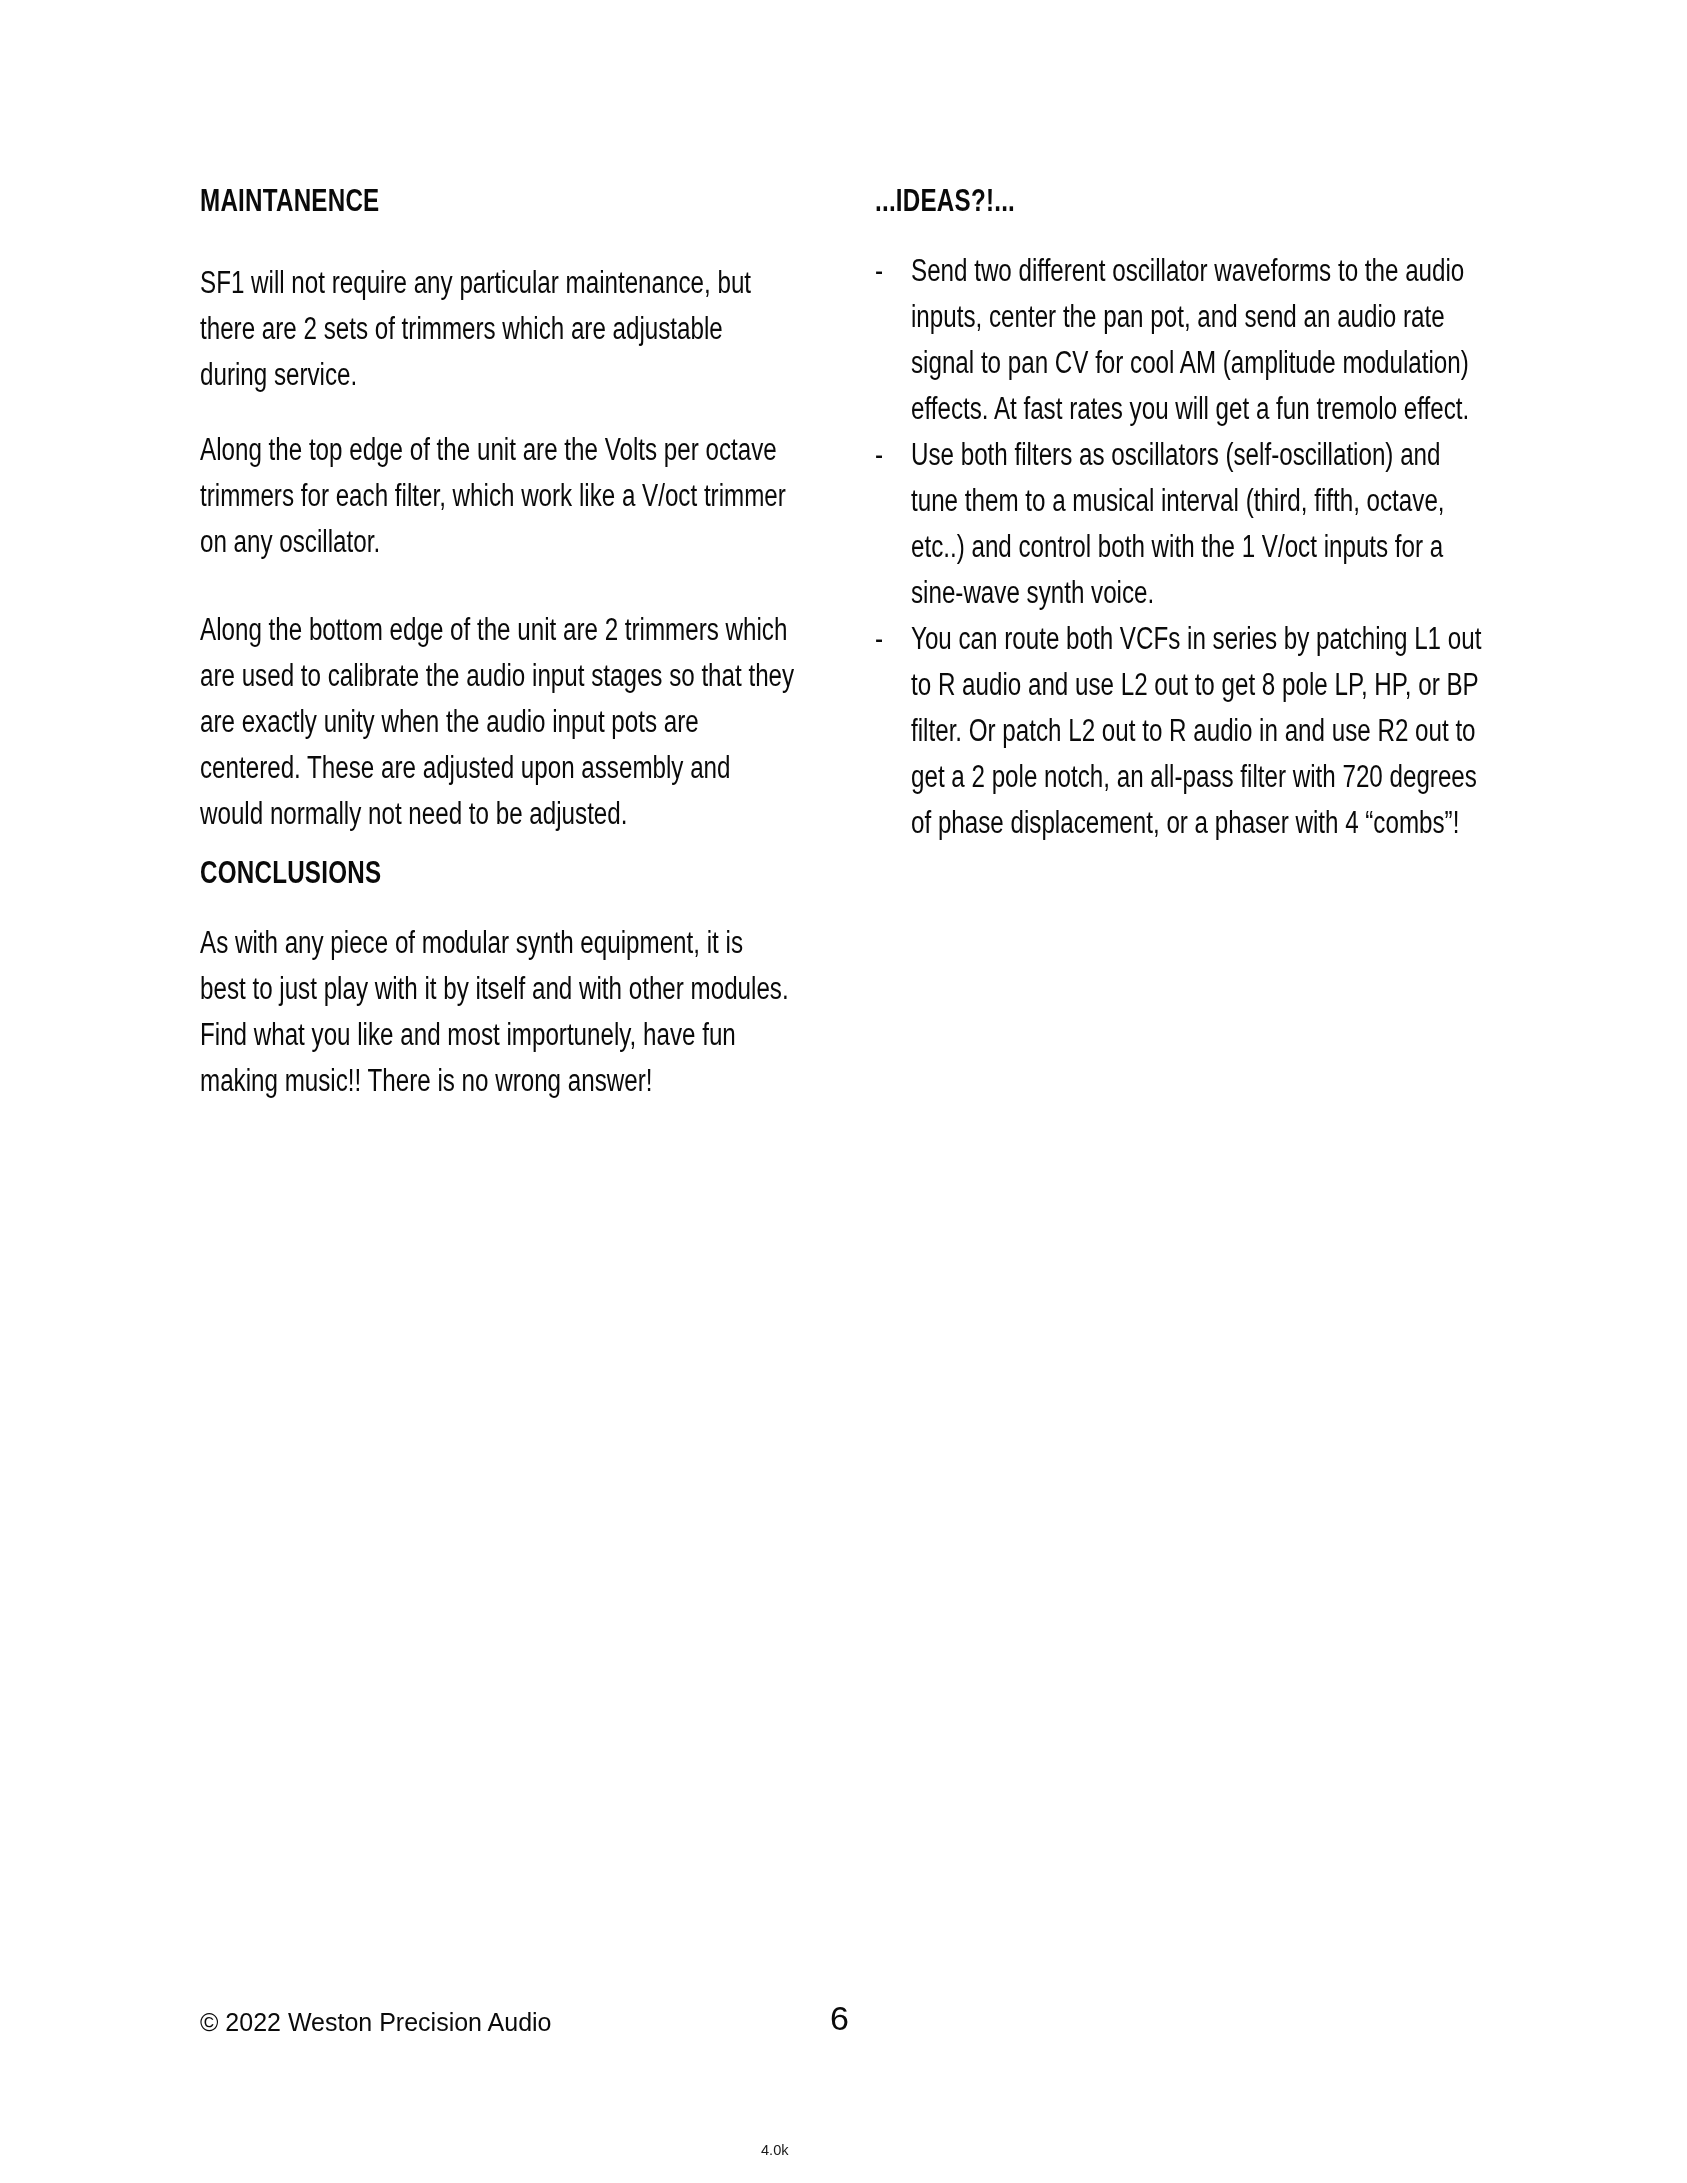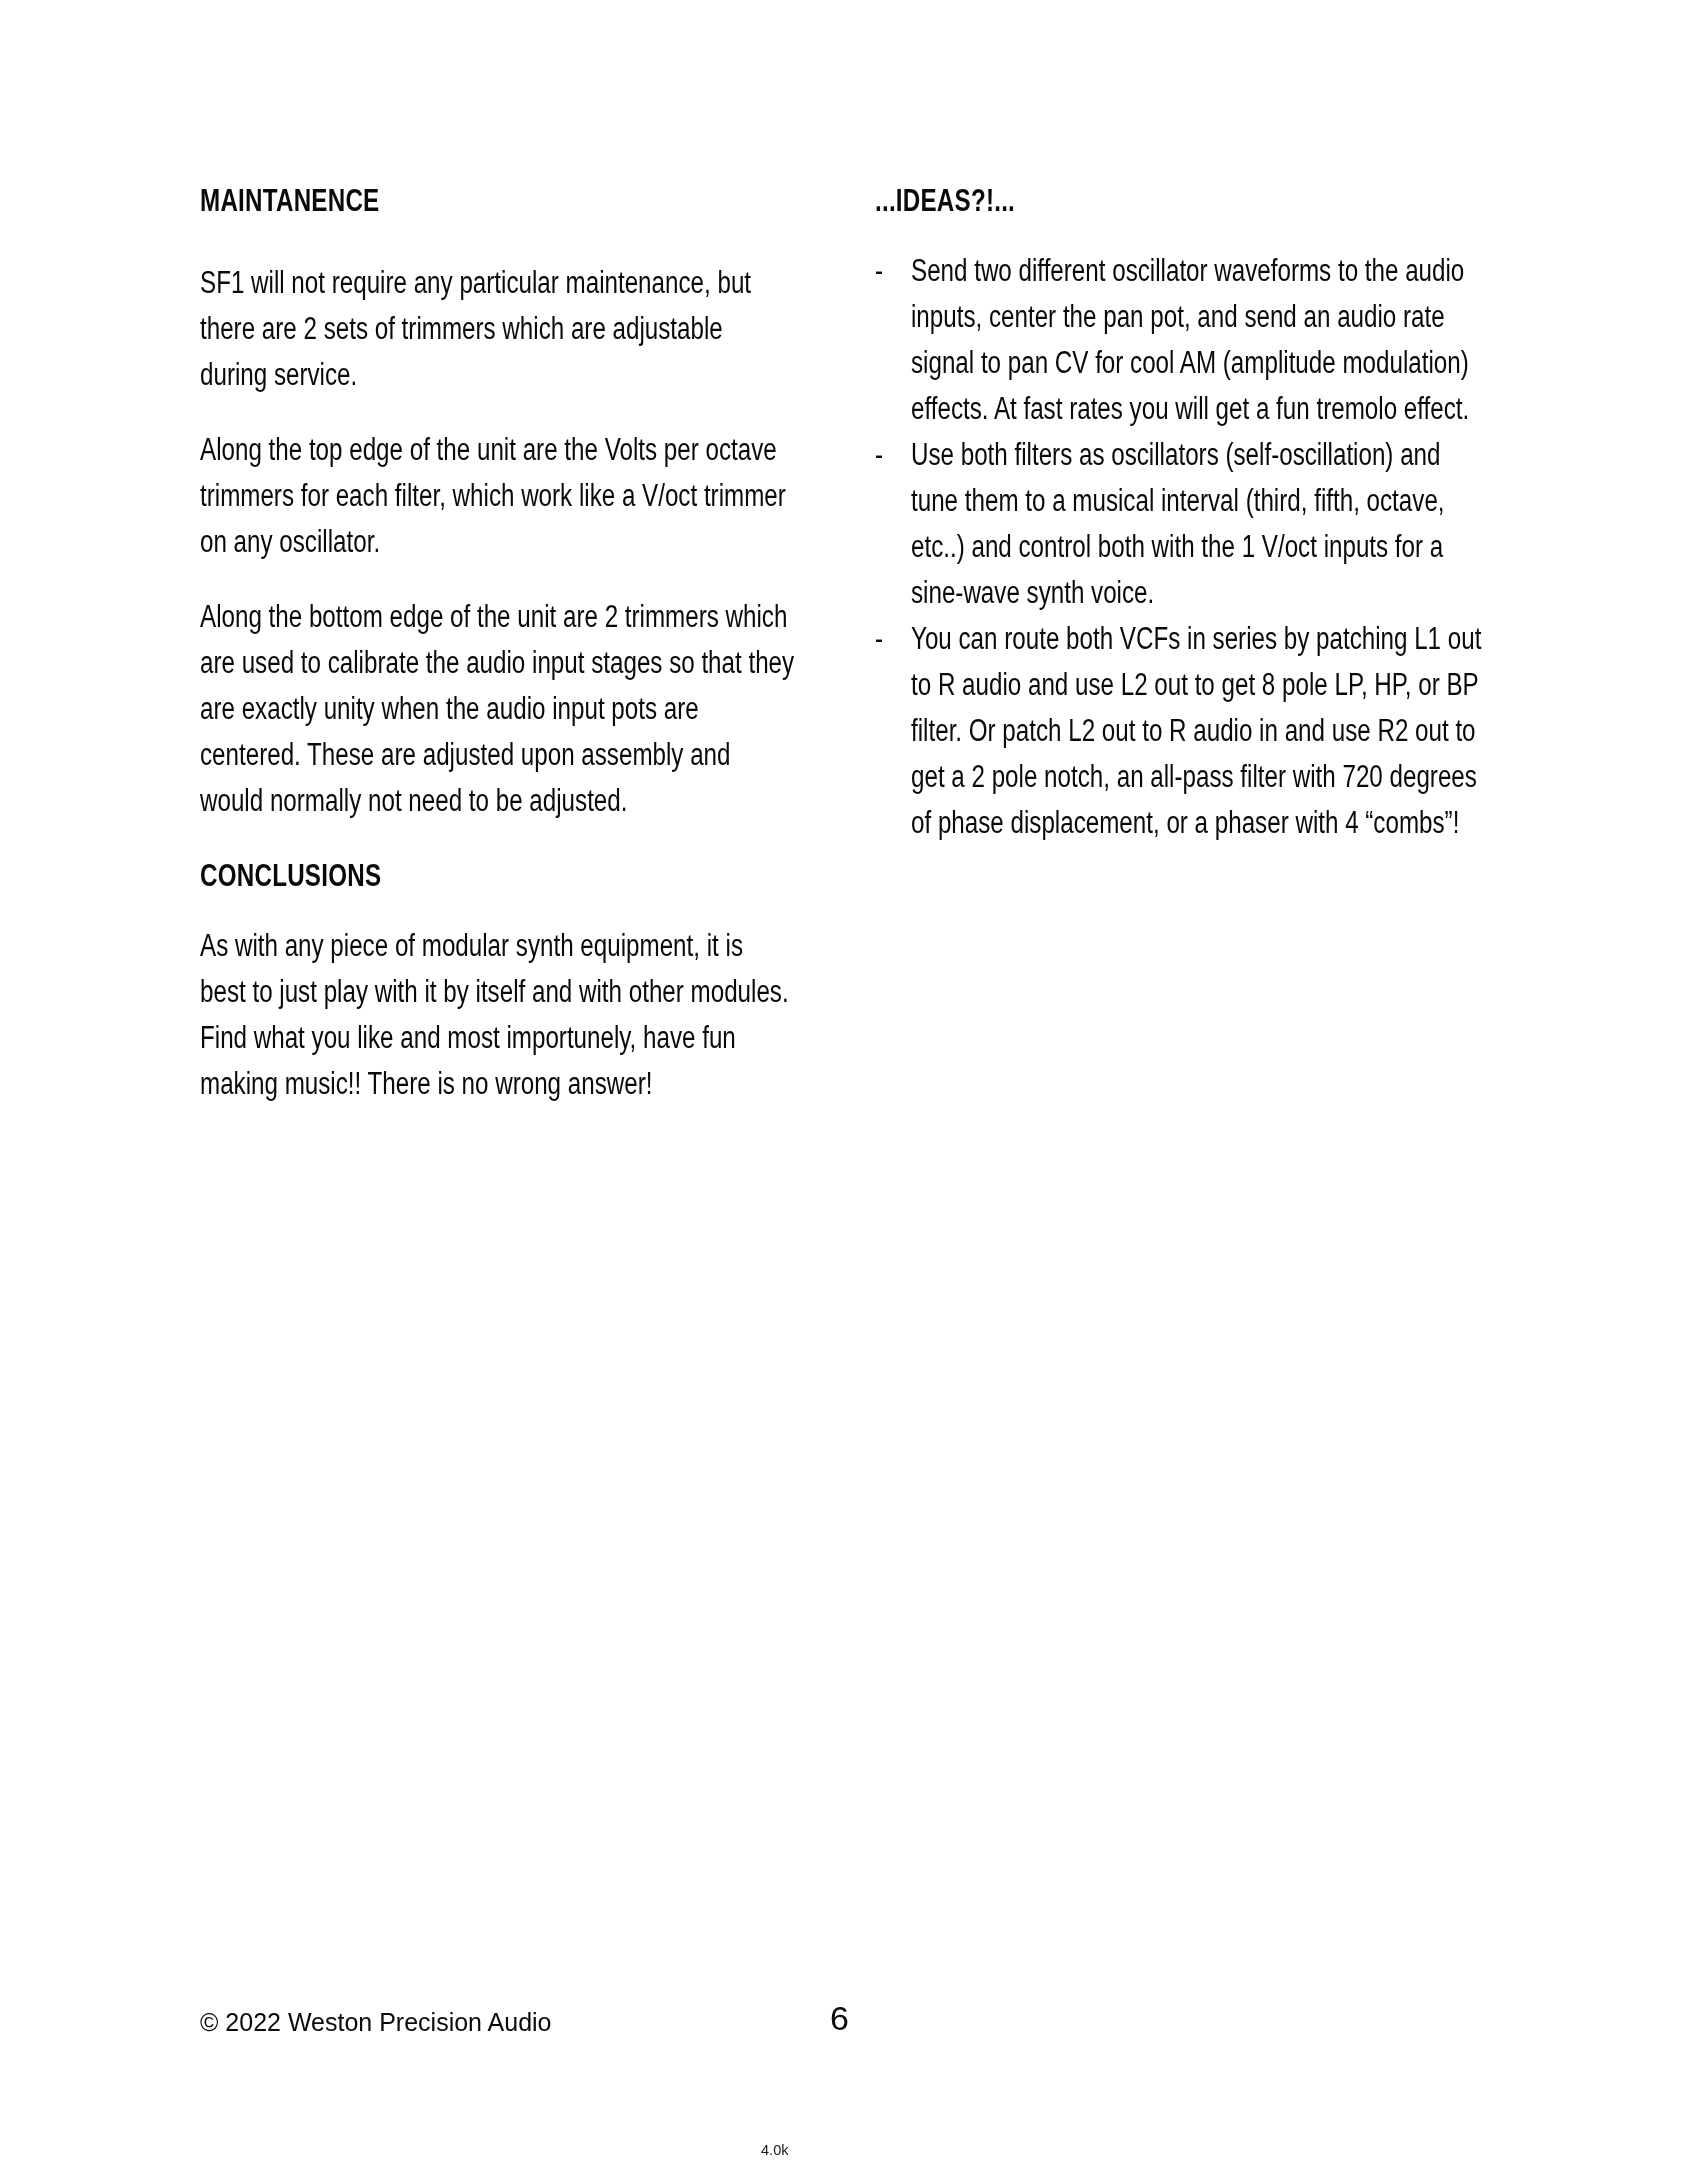--- a/index.html
+++ b/index.html
@@ -169,25 +169,25 @@
         <h2 class="heading">MAINTANENCE</h2>
 
         <div class="block" style="margin-top:42px;">
           <p class="para">SF1 will not require any particular maintenance, but there are 2 sets of trimmers which are adjustable during service.</p>
         </div>
 
         <div class="block" style="margin-top:29px;">
           <p class="para">Along the top edge of the unit are the Volts per octave trimmers for each filter, which work like a V/oct trimmer on any oscillator.</p>
         </div>
 
-        <div class="block" style="margin-top:29px;">
+        <div class="block" style="margin-top:42px;">
           <p class="para">Along the bottom edge of the unit are 2 trimmers which are used to calibrate the audio input stages so that they are exactly unity when the audio input pots are centered. These are adjusted upon assembly and would normally not need to be adjusted.</p>
         </div>
 
-        <div class="block" style="margin-top:36px;">
+        <div class="block" style="margin-top:20px;">
           <h2 class="heading">CONCLUSIONS</h2>
         </div>
 
         <div class="block" style="margin-top:30px;">
           <p class="para">As with any piece of modular synth equipment, it is best to just play with it by itself and with other modules. Find what you like and most importunely, have fun making music!! There is no wrong answer!</p>
         </div>
 
       </div>
 
       <div class="col col-right">

